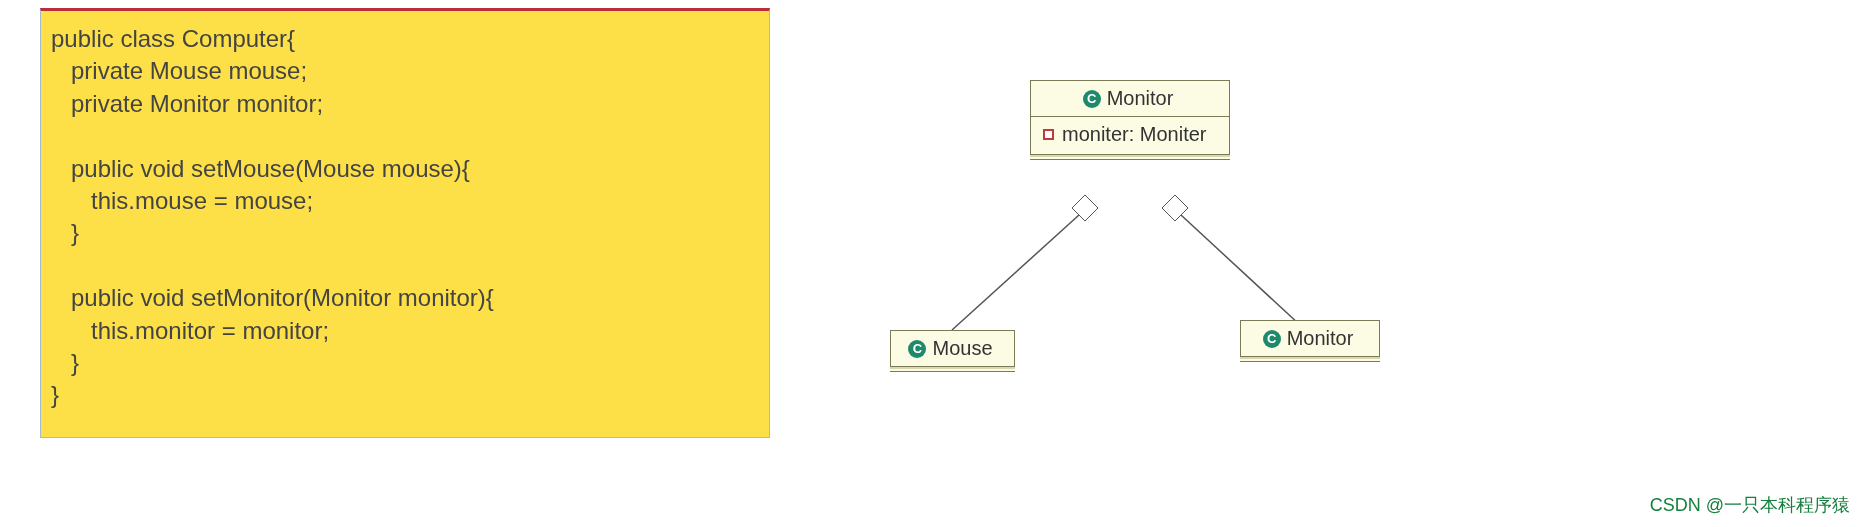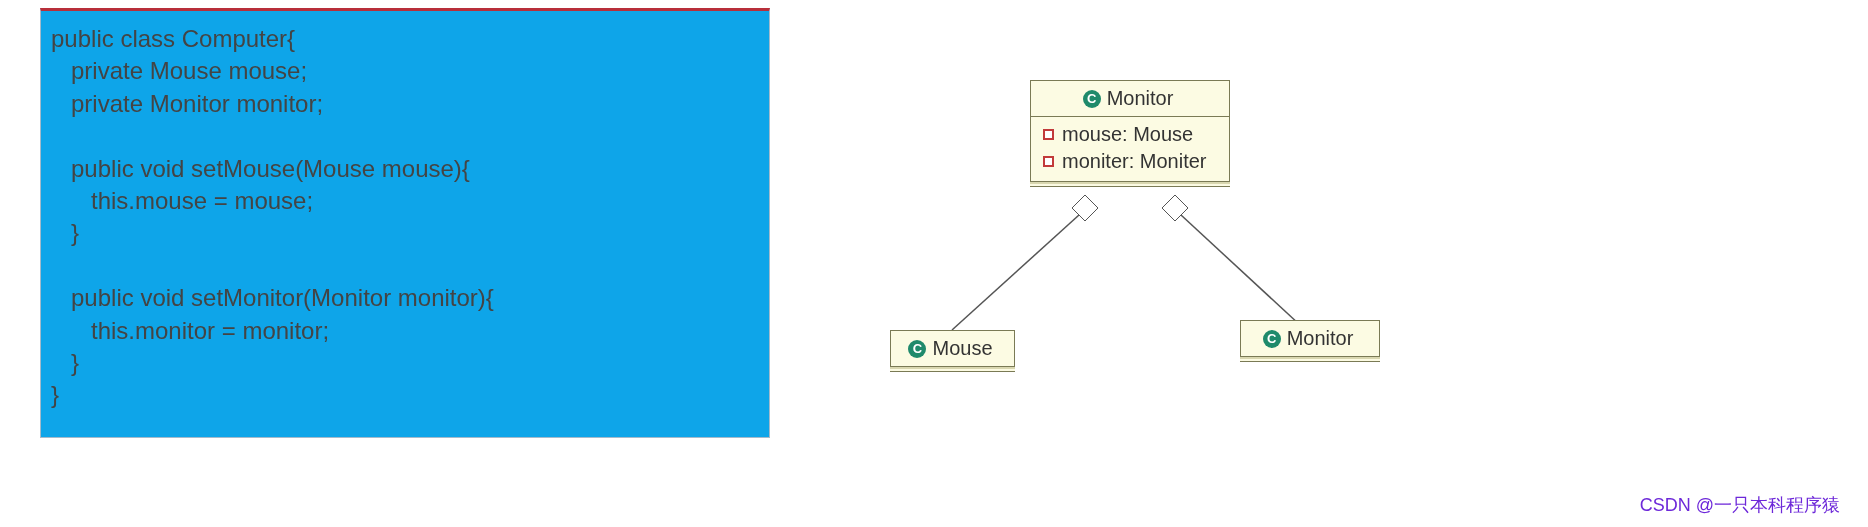--- a/index.html
+++ b/index.html
@@ -10,21 +10,21 @@
     background: #ffffff;
     font-family: "Microsoft YaHei", Arial, sans-serif;
     position: relative;
   }
   .code-panel {
     position: absolute;
     left: 40px;
     top: 8px;
     width: 730px;
     height: 430px;
-    background: #0ea5e9;
+    background: #fde047;
     border: 1px solid #a5bacb;
     border-top: 3px solid #b82f3a;
     padding: 12px 10px;
     font-family: "Microsoft YaHei", Arial, sans-serif;
     font-size: 24px;
     color: #444;
     line-height: 1.35;
     white-space: pre;
   }
   .diagram {
@@ -80,24 +80,24 @@
     flex-shrink: 0;
   }
   .conn-svg {
     position: absolute;
     left: 0; top: 0;
     width: 560px; height: 360px;
     overflow: visible;
   }
   .watermark {
     position: absolute;
-    right: 28px;
+    right: 18px;
     bottom: 10px;
     font-size: 18px;
-    color: #6d28d9;
+    color: #15803d;
     font-family: "Microsoft YaHei", Arial, sans-serif;
   }
 </style>
 </head>
 <body>
 
 <div class="code-panel">public class Computer{
    private Mouse mouse;
    private Monitor monitor;
 
@@ -128,24 +128,20 @@
   </svg>
 
   <div class="uml-box" style="left:160px; top:40px; width:200px;">
     <div class="uml-title">
       <span class="c-icon">C</span>
       <span>Monitor</span>
     </div>
     <div class="uml-attrs">
       <div class="uml-attr-row">
         <span class="sq-icon"></span>
-        <span>mouse: Mouse</span>
-      </div>
-      <div class="uml-attr-row">
-        <span class="sq-icon"></span>
         <span>moniter: Moniter</span>
       </div>
     </div>
   </div>
 
   <div class="uml-box" style="left:20px; top:290px; width:125px;">
     <div class="uml-title" style="border-bottom:none">
       <span class="c-icon">C</span>
       <span>Mouse</span>
     </div>

